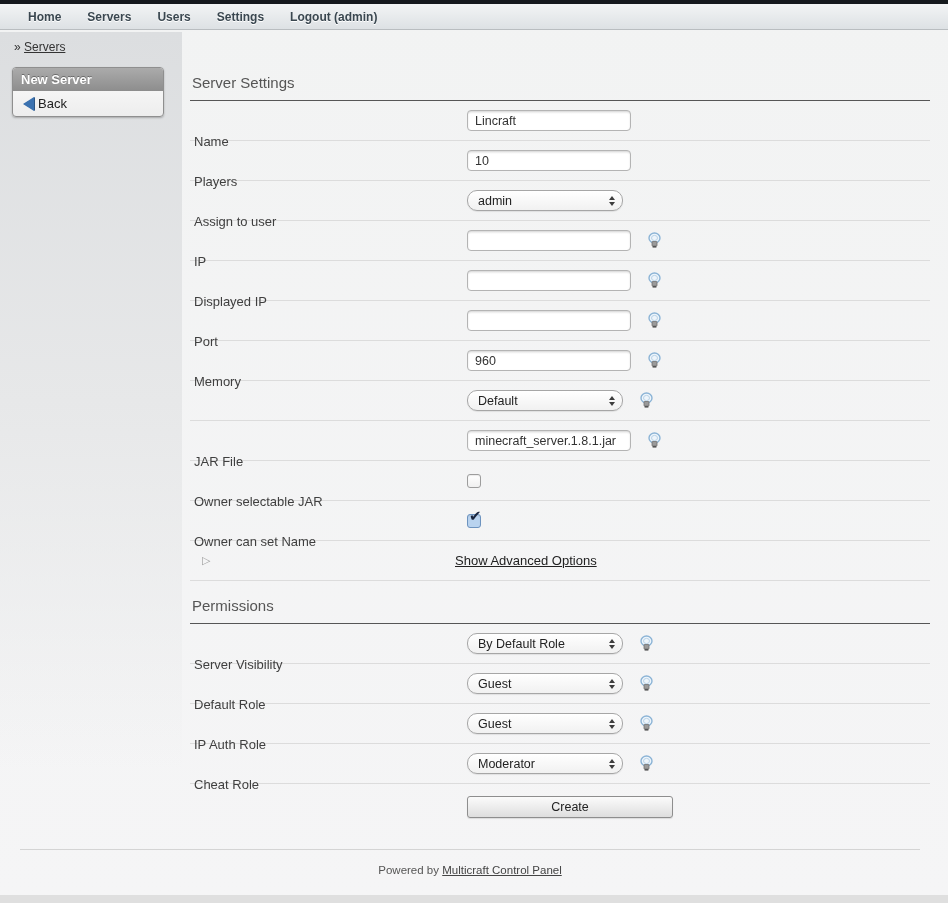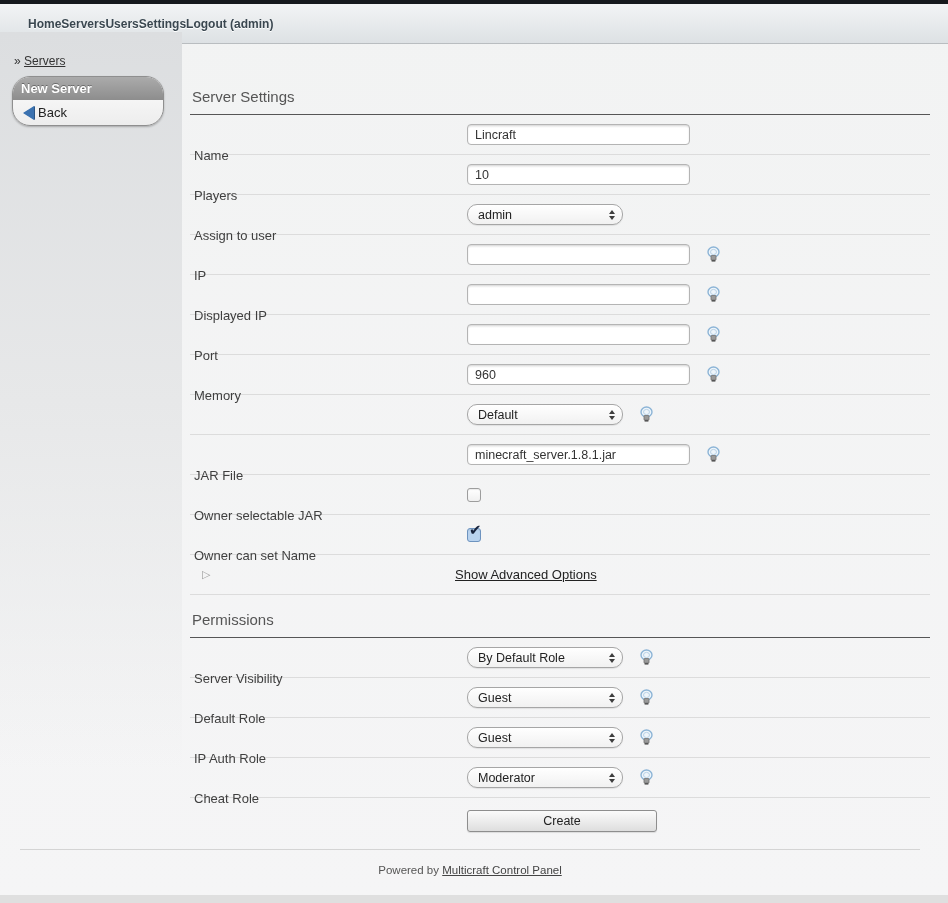--- a/index.html
+++ b/index.html
@@ -18,41 +18,41 @@
   
   .left-wash {
     position:absolute; left:0; top:32px; width:182px; height:820px;
     background:linear-gradient(180deg,#dcdee0 0%, #e7e8e9 45%, rgba(242,243,243,0) 90%);
     pointer-events:none;
   }
 
   
   .topstrip { height:4px; background:#15191d; }
   .navbar {
-    height:40px;
+    height:26px;
     background:linear-gradient(180deg,#f2f4f5 0%,#dde1e4 100%);
     border-bottom:1px solid #b9bdc0;
     display:flex; align-items:center;
-    padding-left:28px; 
+    padding-left:28px; gap:26px;
   }
   .nav-item {
     font-size:12px; font-weight:bold; color:#3a4750;
     cursor:pointer; text-shadow:0 1px 0 #fff;
   }
 
   
   .breadcrumb {
     position:relative; padding:10px 0 0 14px; font-size:12px; color:#333;
   }
   .breadcrumb a { color:#333; text-decoration:underline; cursor:pointer; }
 
   
   .sidebox {
-    position:absolute; left:12px; top:76px; width:152px;
-    border:1px solid #8f8f8f; border-radius:18px;
+    position:absolute; left:12px; top:67px; width:152px;
+    border:1px solid #8f8f8f; border-radius:4px;
     background:linear-gradient(180deg,#fdfdfd 0%,#ededed 100%);
     box-shadow:0 1px 2px rgba(0,0,0,.25);
     overflow:hidden; z-index:3;
   }
   .sidebox-header {
     background:linear-gradient(180deg,#ababab 0%,#8d8d8d 100%);
     color:#fff; font-weight:bold; font-size:13px;
     padding:4px 8px; text-shadow:0 -1px 0 rgba(0,0,0,.35);
   }
   .sidebox-item {
@@ -75,21 +75,21 @@
   }
   .row {
     display:flex; align-items:center;
     height:40px; border-bottom:1px solid #dcdcdc;
     font-size:13px; color:#3f3f3f;
   }
   .row .label { width:277px; padding-left:4px;margin-top:42px; }
   .ctrl { display:flex; align-items:center; }
 
   input.text {
-    width:223px; height:21px;
+    width:164px; height:21px;
     border:1px solid #b4b4b4; border-radius:4px;
     background:linear-gradient(180deg,#f2f2f2 0%,#ffffff 18%);
     box-shadow:inset 0 1px 2px rgba(0,0,0,.12);
     font-family:inherit; font-size:12.5px; color:#333;
     padding:0 7px;
   }
   .select {
     width:156px; height:21px;
     border:1px solid #a6a6a6; border-radius:10px;
     background:linear-gradient(180deg,#ffffff 0%,#f1f1f1 100%);
@@ -119,21 +119,21 @@
   }
   .checkbox .tick { display:none; }
   .checkbox.checked .tick { display:block; }
 
   .expander { color:#9a9a9a; font-size:11px; padding-left:12px; width:265px; }
   .adv-link { font-size:13px; color:#222; text-decoration:underline; cursor:pointer; }
 
   .create-row { display:flex; align-items:center; height:46px; }
   .create-btn {
     margin-left:277px;
-    width:190px; height:22px;
+    width:206px; height:22px;
     border:1px solid #8e8e8e; border-radius:3px;
     background:linear-gradient(180deg,#fbfbfb 0%,#dedede 100%);
     font-family:inherit; font-size:12.5px; color:#222;
     cursor:pointer; box-shadow:0 1px 1px rgba(0,0,0,.1);
   }
 
   
   .footer {
     position:absolute; left:0; right:8px; bottom:8px; height:46px;
     border-top:1px solid #d4d4d4;

